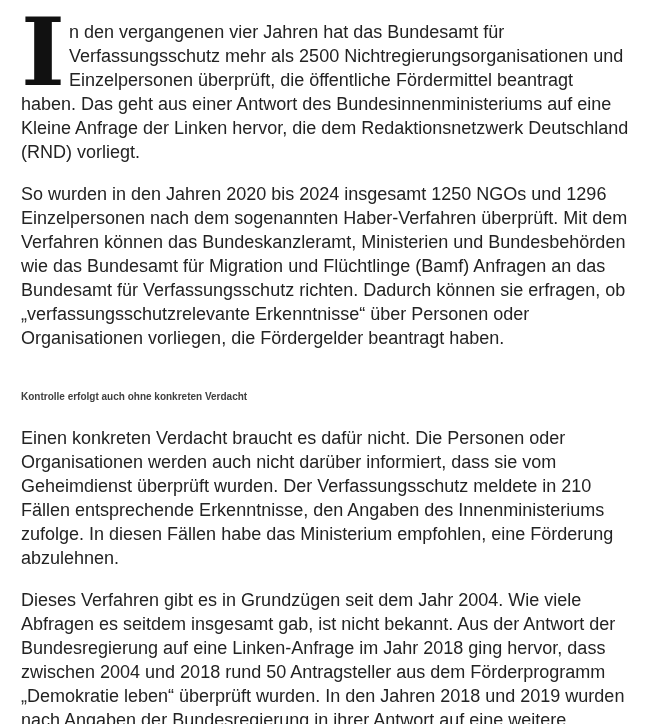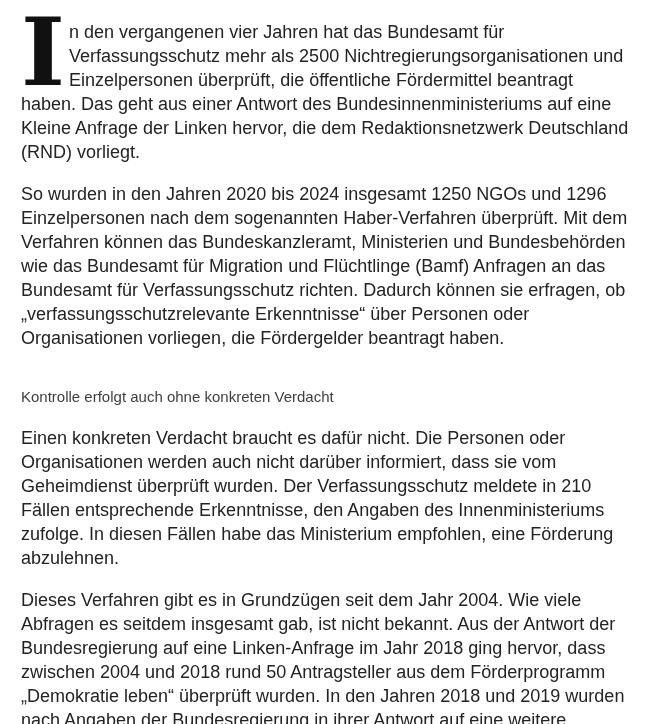--- a/index.html
+++ b/index.html
@@ -20,23 +20,23 @@
   }
   .article p{
     margin:0 0 18px 0;
     font-size:18px;
     line-height:24px;
     color:var(--body-text);
     text-align:left;
   }
   .article h2{
     margin:38px 0 20px 0;
-    font-size:15px;
+    font-size:10px;
     line-height:18px;
-    font-weight:400;
+    font-weight:700;
     color:var(--subheading-text);
   }
   .dropcap{
     float:left;
     width:33px;height:69px;
     margin:0 15px 0 0;
     font-family:"DejaVu Serif","Liberation Serif",serif;
     font-weight:700;
     font-size:94px;
     line-height:64px;

